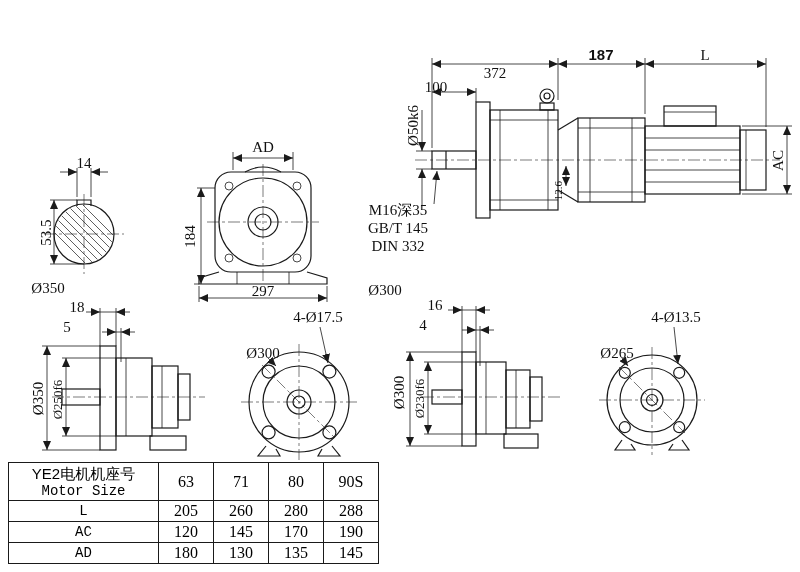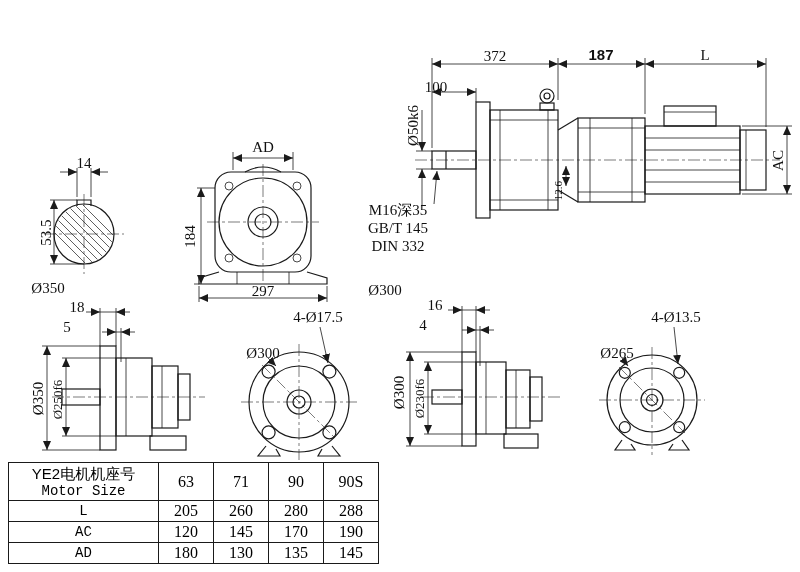--- a/index.html
+++ b/index.html
@@ -248,21 +248,21 @@
       <circle class="ln" cx="679.2" cy="372.8" r="5.5"></circle>
       <circle class="ln" cx="624.8" cy="427.2" r="5.5"></circle>
       <circle class="ln" cx="679.2" cy="427.2" r="5.5"></circle>
       <path class="ln" d="M622,440 L615,450 H635 L631,444"></path>
       <path class="ln" d="M682,440 L689,450 H669 L673,444"></path>
       <line class="th" x1="622" y1="358" x2="628" y2="366" marker-end="url(#ae)"></line>
       <line class="th" x1="674" y1="327" x2="678" y2="364" marker-end="url(#ae)"></line>
     </g>
   </svg>
 
-  <div class="dim" style="left:472px;top:49px;width:46px">372</div>
+  <div class="dim" style="left:472px;top:66px;width:46px">372</div>
   <div class="dim bold" style="left:581px;top:47px;width:40px">187</div>
   <div class="dim" style="left:685px;top:48px;width:40px">L</div>
   <div class="dim" style="left:416px;top:80px;width:40px">100</div>
   <div class="dim rot" style="left:387px;top:118px;width:52px">Ø50k6</div>
   <div class="dim rot" style="left:763px;top:153px;width:30px">AC</div>
   <div class="dim rot small" style="left:542px;top:183px;width:36px">12.6</div>
   <div class="dim left" style="left:362px;top:203px;width:72px">M16深35</div>
   <div class="dim left" style="left:362px;top:221px;width:72px">GB/T 145</div>
   <div class="dim left" style="left:362px;top:239px;width:72px">DIN 332</div>
 
@@ -293,21 +293,21 @@
 
   <table>
     <tbody>
         <tr class="hrow">
       <td class="c0">
         <div class="zh">YE2电机机座号</div>
         <div class="mono">Motor Size</div>
       </td>
       <td class="cn">63</td>
       <td class="cn">71</td>
-      <td class="cn">90</td>
+      <td class="cn">80</td>
       <td class="cn">90S</td>
     </tr>
     <tr class="drow">
       <td class="c0 mono">L</td>
       <td class="cn">205</td>
       <td class="cn">260</td>
       <td class="cn">280</td>
       <td class="cn">288</td>
     </tr>
     <tr class="drow">

